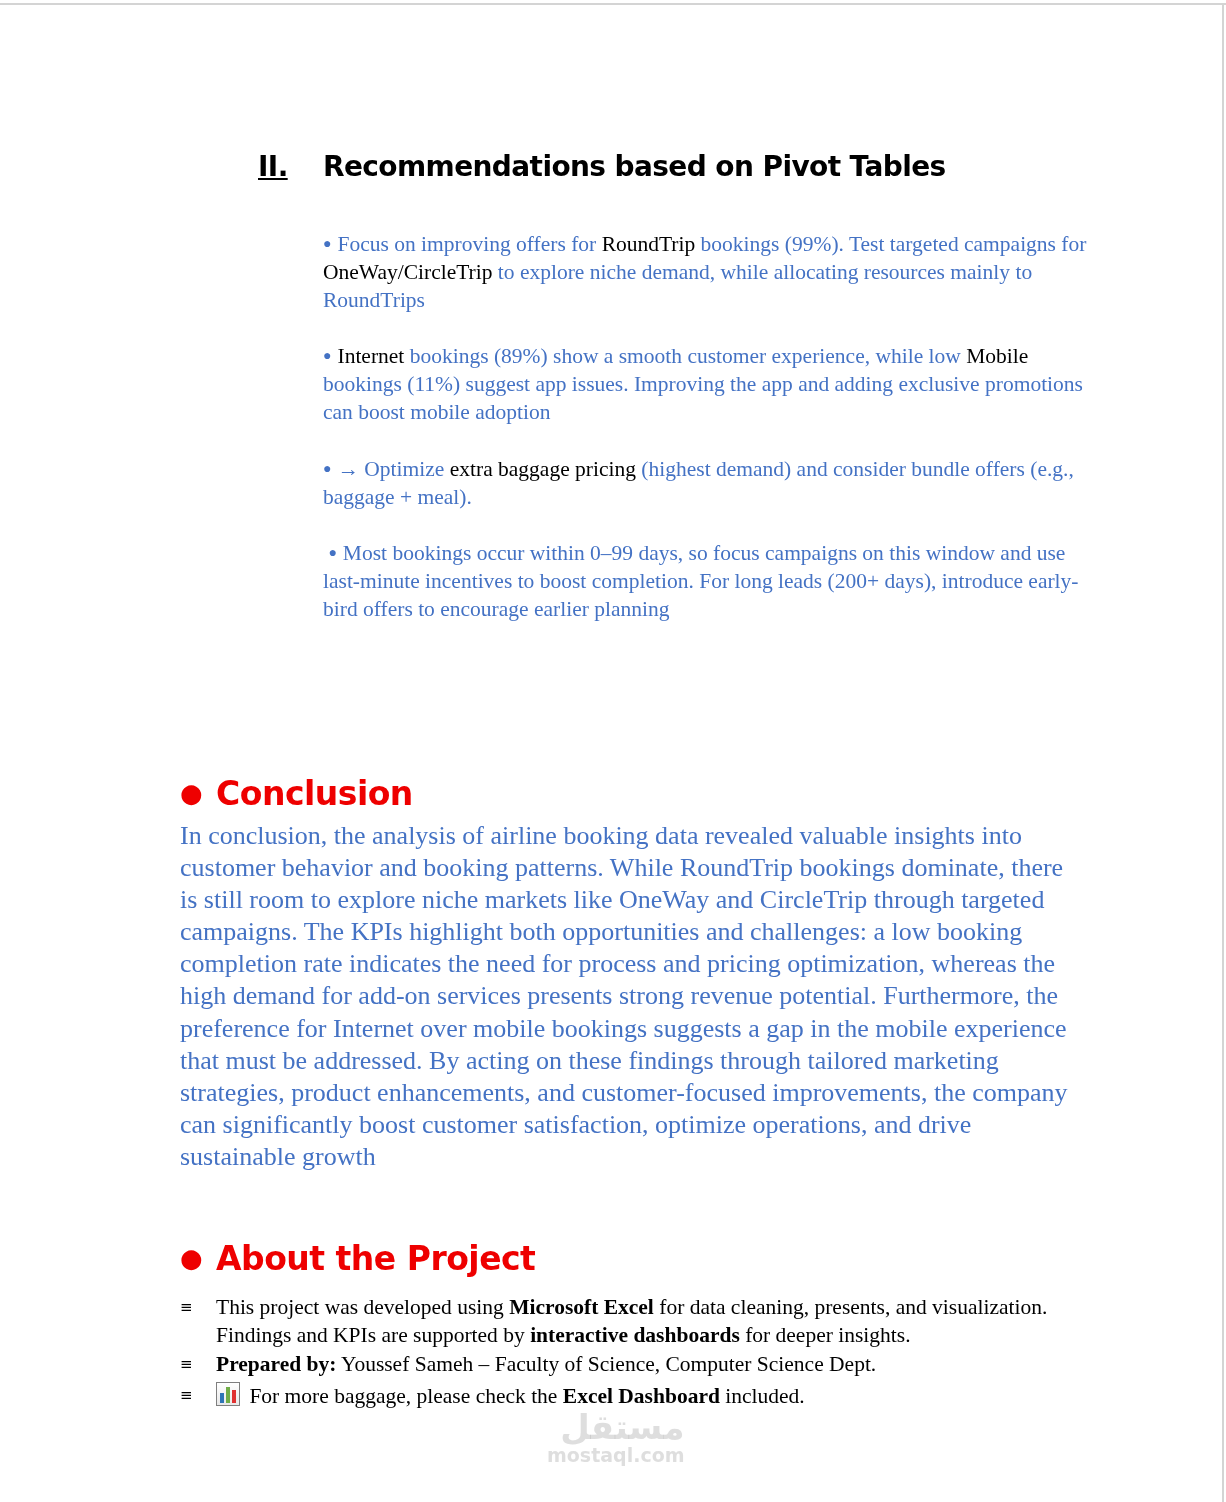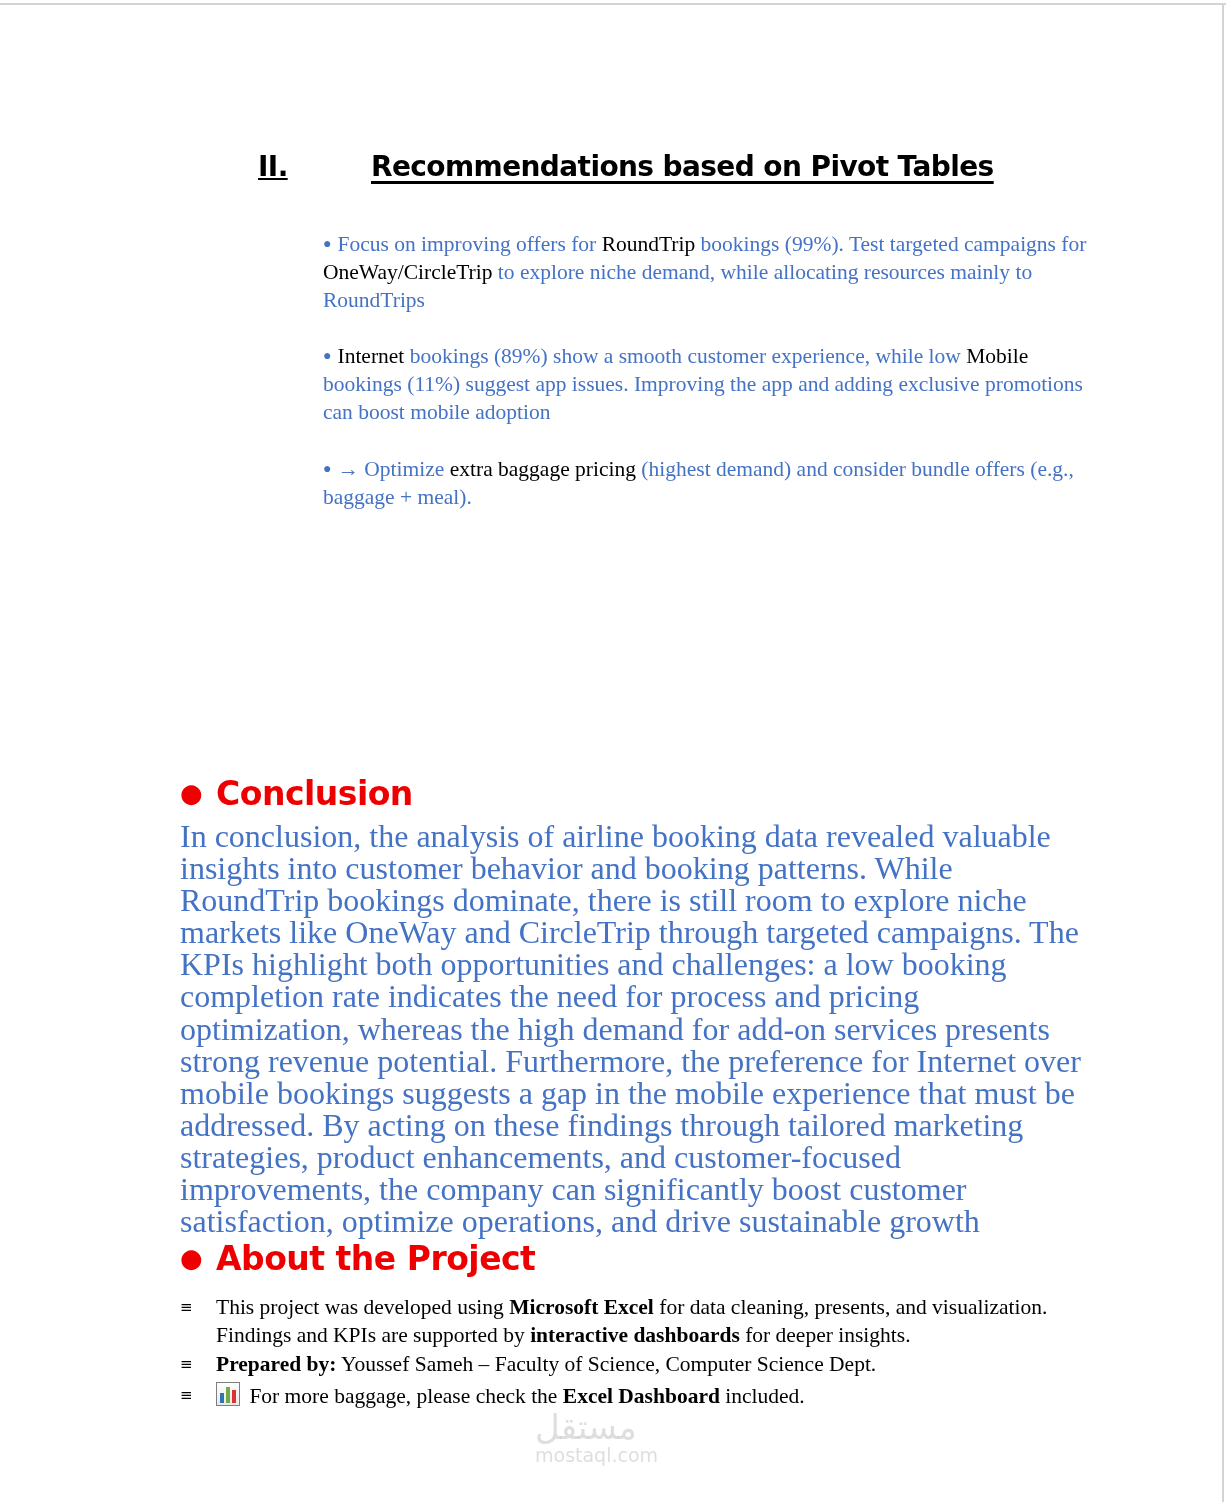--- a/index.html
+++ b/index.html
@@ -9,46 +9,46 @@
     }
     .page-border-top { position: absolute; left: 0; top: 3px; width: 1226px; height: 2px; background: #d4d4d4; }
     .page-border-right { position: absolute; left: 1222px; top: 3px; width: 2px; height: 1499px; background: #d4d4d4; }
 
     .section-heading {
       position: absolute; left: 258px; top: 150px;
       font-family: "DejaVu Sans", sans-serif; font-weight: bold; font-size: 28px; color: #000;
       letter-spacing: -0.6px;
     }
     .section-heading .num { display: inline-block; width: 65px; text-decoration: underline; }
-    .section-heading .title { text-decoration: underline; text-decoration-thickness: 3px; text-underline-offset: 5px; margin-left: 48px; }
+    .section-heading .title { text-decoration-thickness: 3px; text-underline-offset: 5px; }
 
     .rec-list { position: absolute; left: 323px; top: 230px; width: 770px; }
     .rec-item { font-size: 21.5px; line-height: 27.8px; color: #4472c4; margin-bottom: 28px; }
     .rec-item .k { color: #000000; }
     .rec-item .bullet { font-size: 14px; vertical-align: 3px; margin-right: 6px; }
 
     .h-red {
       position: absolute; left: 180px;
       font-family: "DejaVu Sans", sans-serif; font-weight: bold; font-size: 33px; color: #ee0000;
       letter-spacing: -0.5px;
     }
     .h-red .dot { display: inline-block; width: 36px; font-size: 26px; vertical-align: 3px; }
 
     .conclusion-text {
       position: absolute; left: 180px; top: 820px; width: 905px;
-      font-size: 32px; line-height: 32.1px; color: #4472c4;
+      font-size: 26px; line-height: 32.1px; color: #4472c4;
     }
 
     .about-list { position: absolute; left: 180px; top: 1294px; width: 880px; font-size: 21.5px; color: #000; }
     .about-item { position: relative; padding-left: 36px; line-height: 27.7px; margin-bottom: 2px; }
     .about-item .mark { position: absolute; left: 0; top: 0; font-family: "DejaVu Sans", sans-serif; font-size: 15px; }
     .chart-glyph { display: inline-block; width: 22px; height: 22px; border: 1px solid #7f7f7f; background: linear-gradient(#ffffff,#e8e8e8); vertical-align: -3px; position: relative; margin-right: 4px; }
     .chart-glyph i { position: absolute; bottom: 2px; width: 4px; }
 
-    .watermark { position: absolute; left: 535px; top: 1410px; text-align: left; color: rgba(160,160,160,0.35); font-family: "DejaVu Sans", sans-serif; font-weight: normal; }
+    .watermark { position: absolute; left: 547px; top: 1410px; text-align: right; color: rgba(160,160,160,0.35); font-family: "DejaVu Sans", sans-serif; font-weight: bold; }
     .watermark .ar { font-size: 34px; line-height: 34px; }
     .watermark .en { font-size: 19px; }
   </style>
 </head>
 <body>
 
 <div class="page-border-top"></div>
 <div class="page-border-right"></div>
 
 <div class="section-heading">
@@ -57,20 +57,23 @@
 
 <div class="rec-list">
   <div class="rec-item">
     <span class="bullet">●</span><span>Focus on improving offers for </span><span class="k">RoundTrip</span><span> bookings (99%). Test targeted campaigns for </span><span class="k">OneWay/CircleTrip</span><span> to explore niche demand, while allocating resources mainly to RoundTrips</span>
   </div>
   <div class="rec-item">
     <span class="bullet">●</span><span class="k">Internet</span><span> bookings (89%) show a smooth customer experience, while low </span><span class="k">Mobile</span><span> bookings (11%) suggest app issues. Improving the app and adding exclusive promotions can boost mobile adoption</span>
   </div>
   <div class="rec-item">
     <div><span class="bullet">●</span><span>→ Optimize </span><span class="k">extra baggage pricing</span><span> (highest demand) and consider bundle offers (e.g., baggage + meal).</span></div>
+  </div>
+  <div class="rec-item">
+    &nbsp;<span class="bullet">●</span><span>Most bookings occur within 0–99 days, so focus campaigns on this window and use last-minute incentives to boost completion. For long leads (200+ days), introduce early-bird offers to encourage earlier planning</span>
   </div>
 </div>
 
 <div class="h-red" style="top:738px;margin-top:36px;">
   <span class="dot">●</span><span>Conclusion</span>
 </div>
 <div class="conclusion-text">In conclusion, the analysis of airline booking data revealed valuable insights into customer behavior and booking patterns. While RoundTrip bookings dominate, there is still room to explore niche markets like OneWay and CircleTrip through targeted campaigns. The KPIs highlight both opportunities and challenges: a low booking completion rate indicates the need for process and pricing optimization, whereas the high demand for add-on services presents strong revenue potential. Furthermore, the preference for Internet over mobile bookings suggests a gap in the mobile experience that must be addressed. By acting on these findings through tailored marketing strategies, product enhancements, and customer-focused improvements, the company can significantly boost customer satisfaction, optimize operations, and drive sustainable growth</div>
 
 <div class="h-red" style="top:1239px;">
   <span class="dot">●</span><span>About the Project</span>

